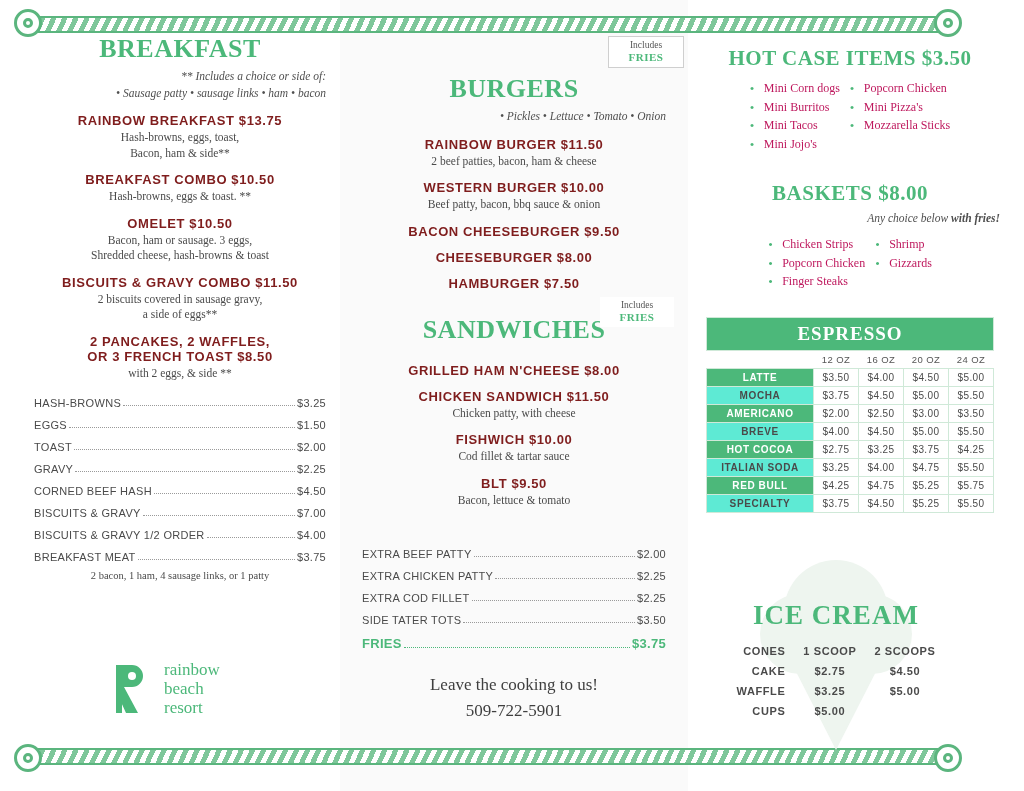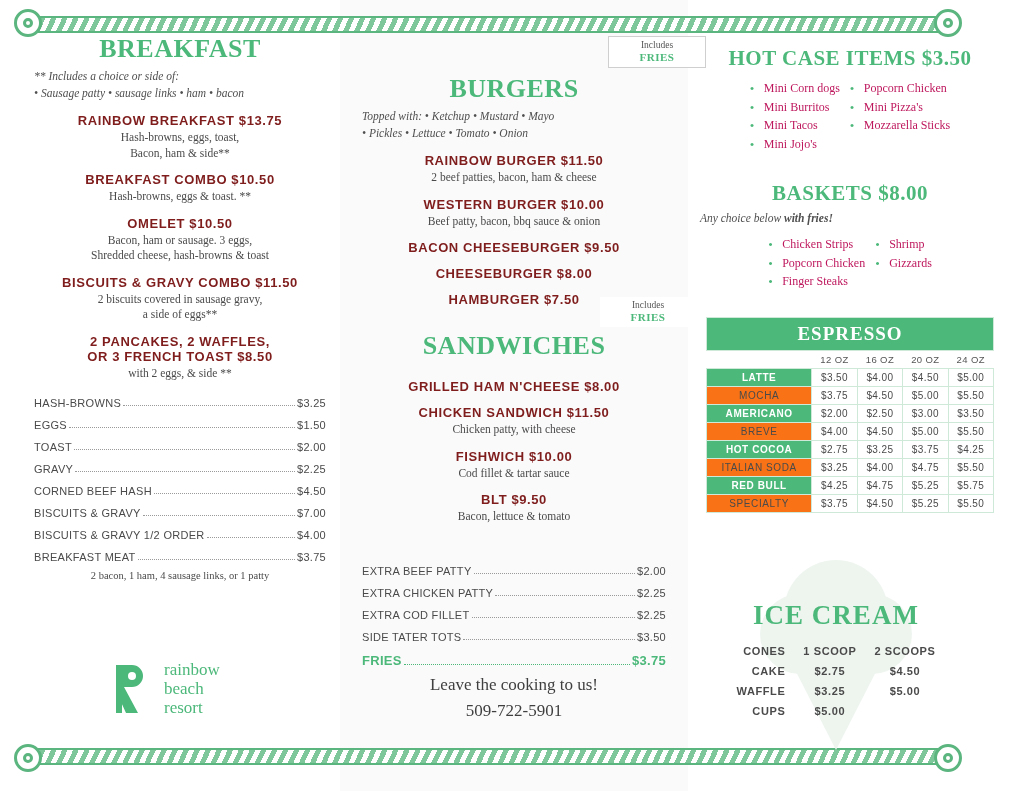--- a/index.html
+++ b/index.html
@@ -56,21 +56,21 @@
     font-family:"Liberation Serif", serif;
     color:#4cb87a;
     font-weight:bold;
     font-size:26px;
     text-align:center;
     margin:0 0 4px 0;
     letter-spacing:.5px;
   }
   h1.section.small{font-size:21px;}
   .sub{
-    text-align:left;
+    text-align:right;
     font-family:"Liberation Serif", serif;
     font-style:italic;
     font-size:11.5px;
     color:#4f4f4f;
     line-height:1.45;
     margin-bottom:12px;
   }
   .item{text-align:center;margin-bottom:11px;}
   .item .name{
     color:#7f1d1d;
@@ -109,21 +109,21 @@
     font-family:"Liberation Serif", serif;
     font-size:10.5px;text-align:center;color:#4a4a4a;margin-top:-3px;
   }
 
   
   .badge{
     position:absolute;
     border:1px solid #cfcfcf;
     background:#ffffff;
     text-align:center;
-    padding:3px 19px;
+    padding:3px 8px;
     line-height:1.15;
     font-family:"Liberation Serif", serif;
   }
   .badge .t1{font-size:9.5px;color:#555;}
   .badge .t2{font-size:11px;color:#4cb87a;font-weight:bold;letter-spacing:.5px;}
 
   
   .bullets{
     display:flex;gap:10px;justify-content:center;margin-top:8px;
   }
@@ -148,21 +148,21 @@
   .tbl .title td{
     background:#4cb87a;color:#fff;text-align:center;
     font-family:"Liberation Serif", serif;
     font-size:19px;font-weight:bold;letter-spacing:1px;
     padding:5px 0;
   }
   .tbl td{border:1px solid #cfe9d8;padding:3px 4px;text-align:center;letter-spacing:.4px;}
   .tbl td.rowname{text-align:center;letter-spacing:.6px;}
   .tbl tr.hdr td{border:none;font-size:9.5px;color:#555;}
   .tbl tr.green td.rowname{background:#4cb87a;color:#ffffff;font-weight:bold;}
-  .tbl tr.plain td.rowname{background:#f97316;color:#4a4a4a;}
+  .tbl tr.plain td.rowname{background:#5eead4;color:#4a4a4a;font-weight:bold;}
 
   
   .icecream{
     position:absolute;left:686px;top:556px;width:300px;height:200px;
   }
   .cone{
     position:absolute;left:36px;top:0;width:228px;height:196px;
     color:#eef5ef;
   }
   .ic-title{
@@ -315,21 +315,20 @@
     <div class="words">
       <div>rainbow</div>
       <div>beach</div>
       <div>resort</div>
     </div>
   </div>
 
   <div class="col col-mid">
     <h1 class="section">BURGERS</h1>
     <div class="sub">
-      <div>Topped with: • Ketchup • Mustard • Mayo</div>
       <div>• Pickles • Lettuce • Tomato • Onion</div>
     </div>
 
     <div class="item">
       <div class="name">RAINBOW BURGER  $11.50</div>
       <div class="desc">2 beef patties, bacon, ham &amp; cheese</div>
     </div>
     <div class="item">
       <div class="name">WESTERN BURGER  $10.00</div>
       <div class="desc">Beef patty, bacon, bbq sauce &amp; onion</div>

